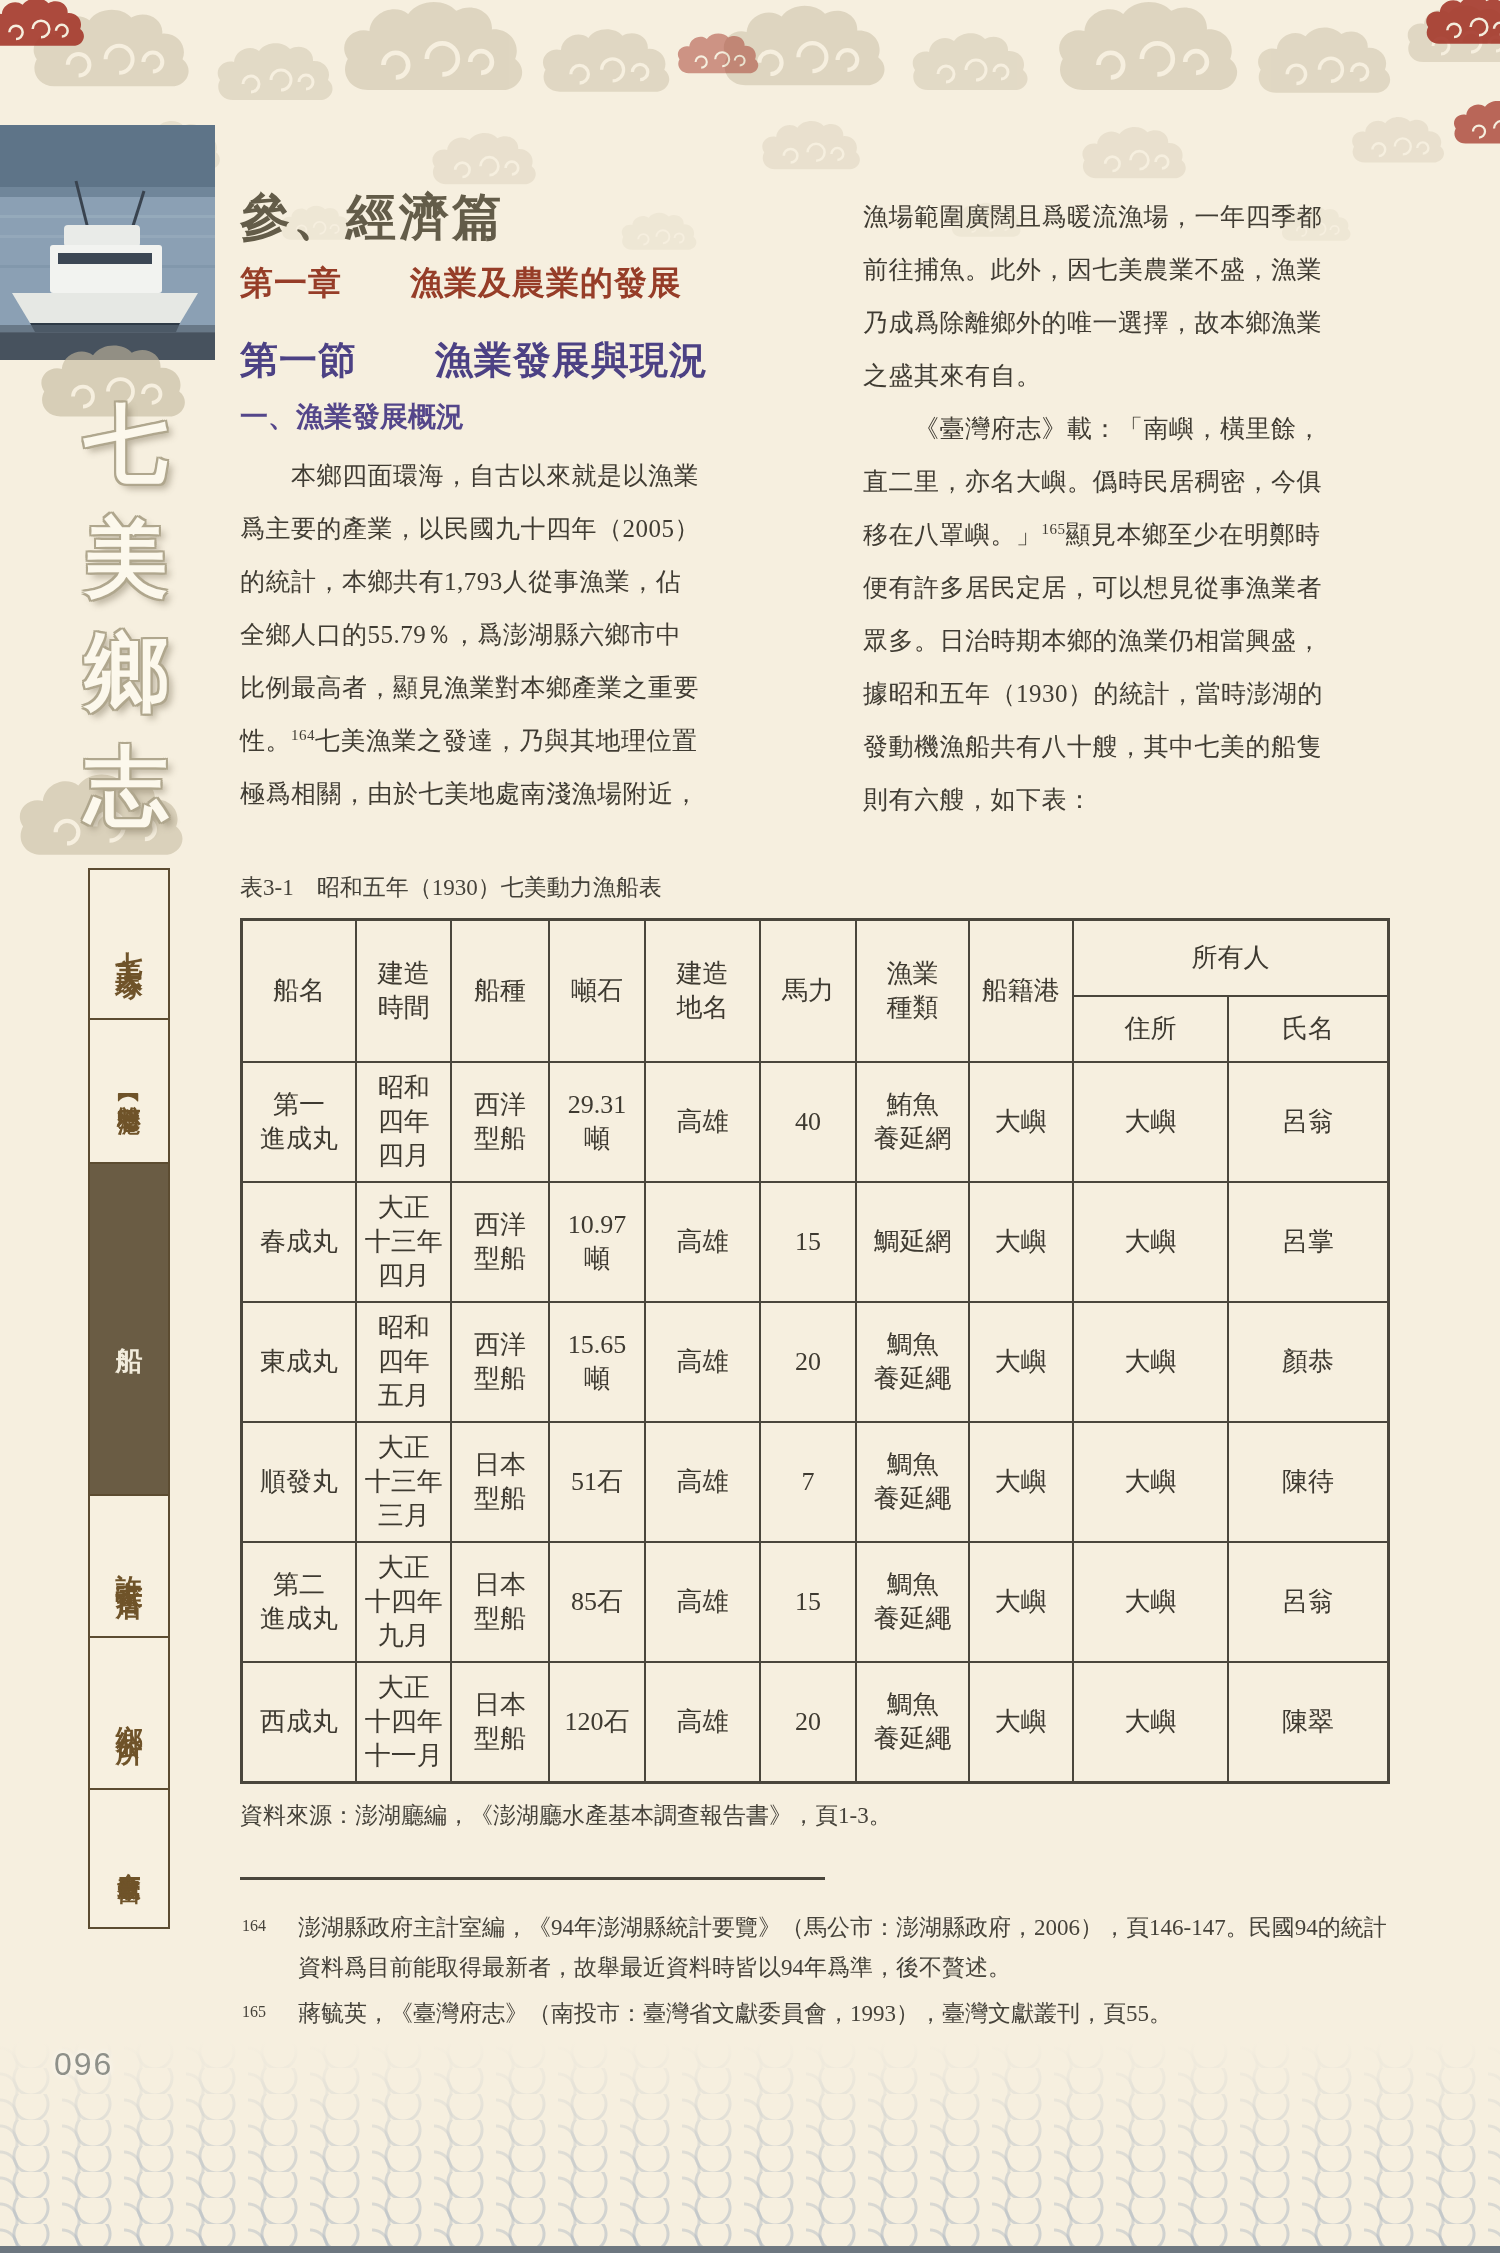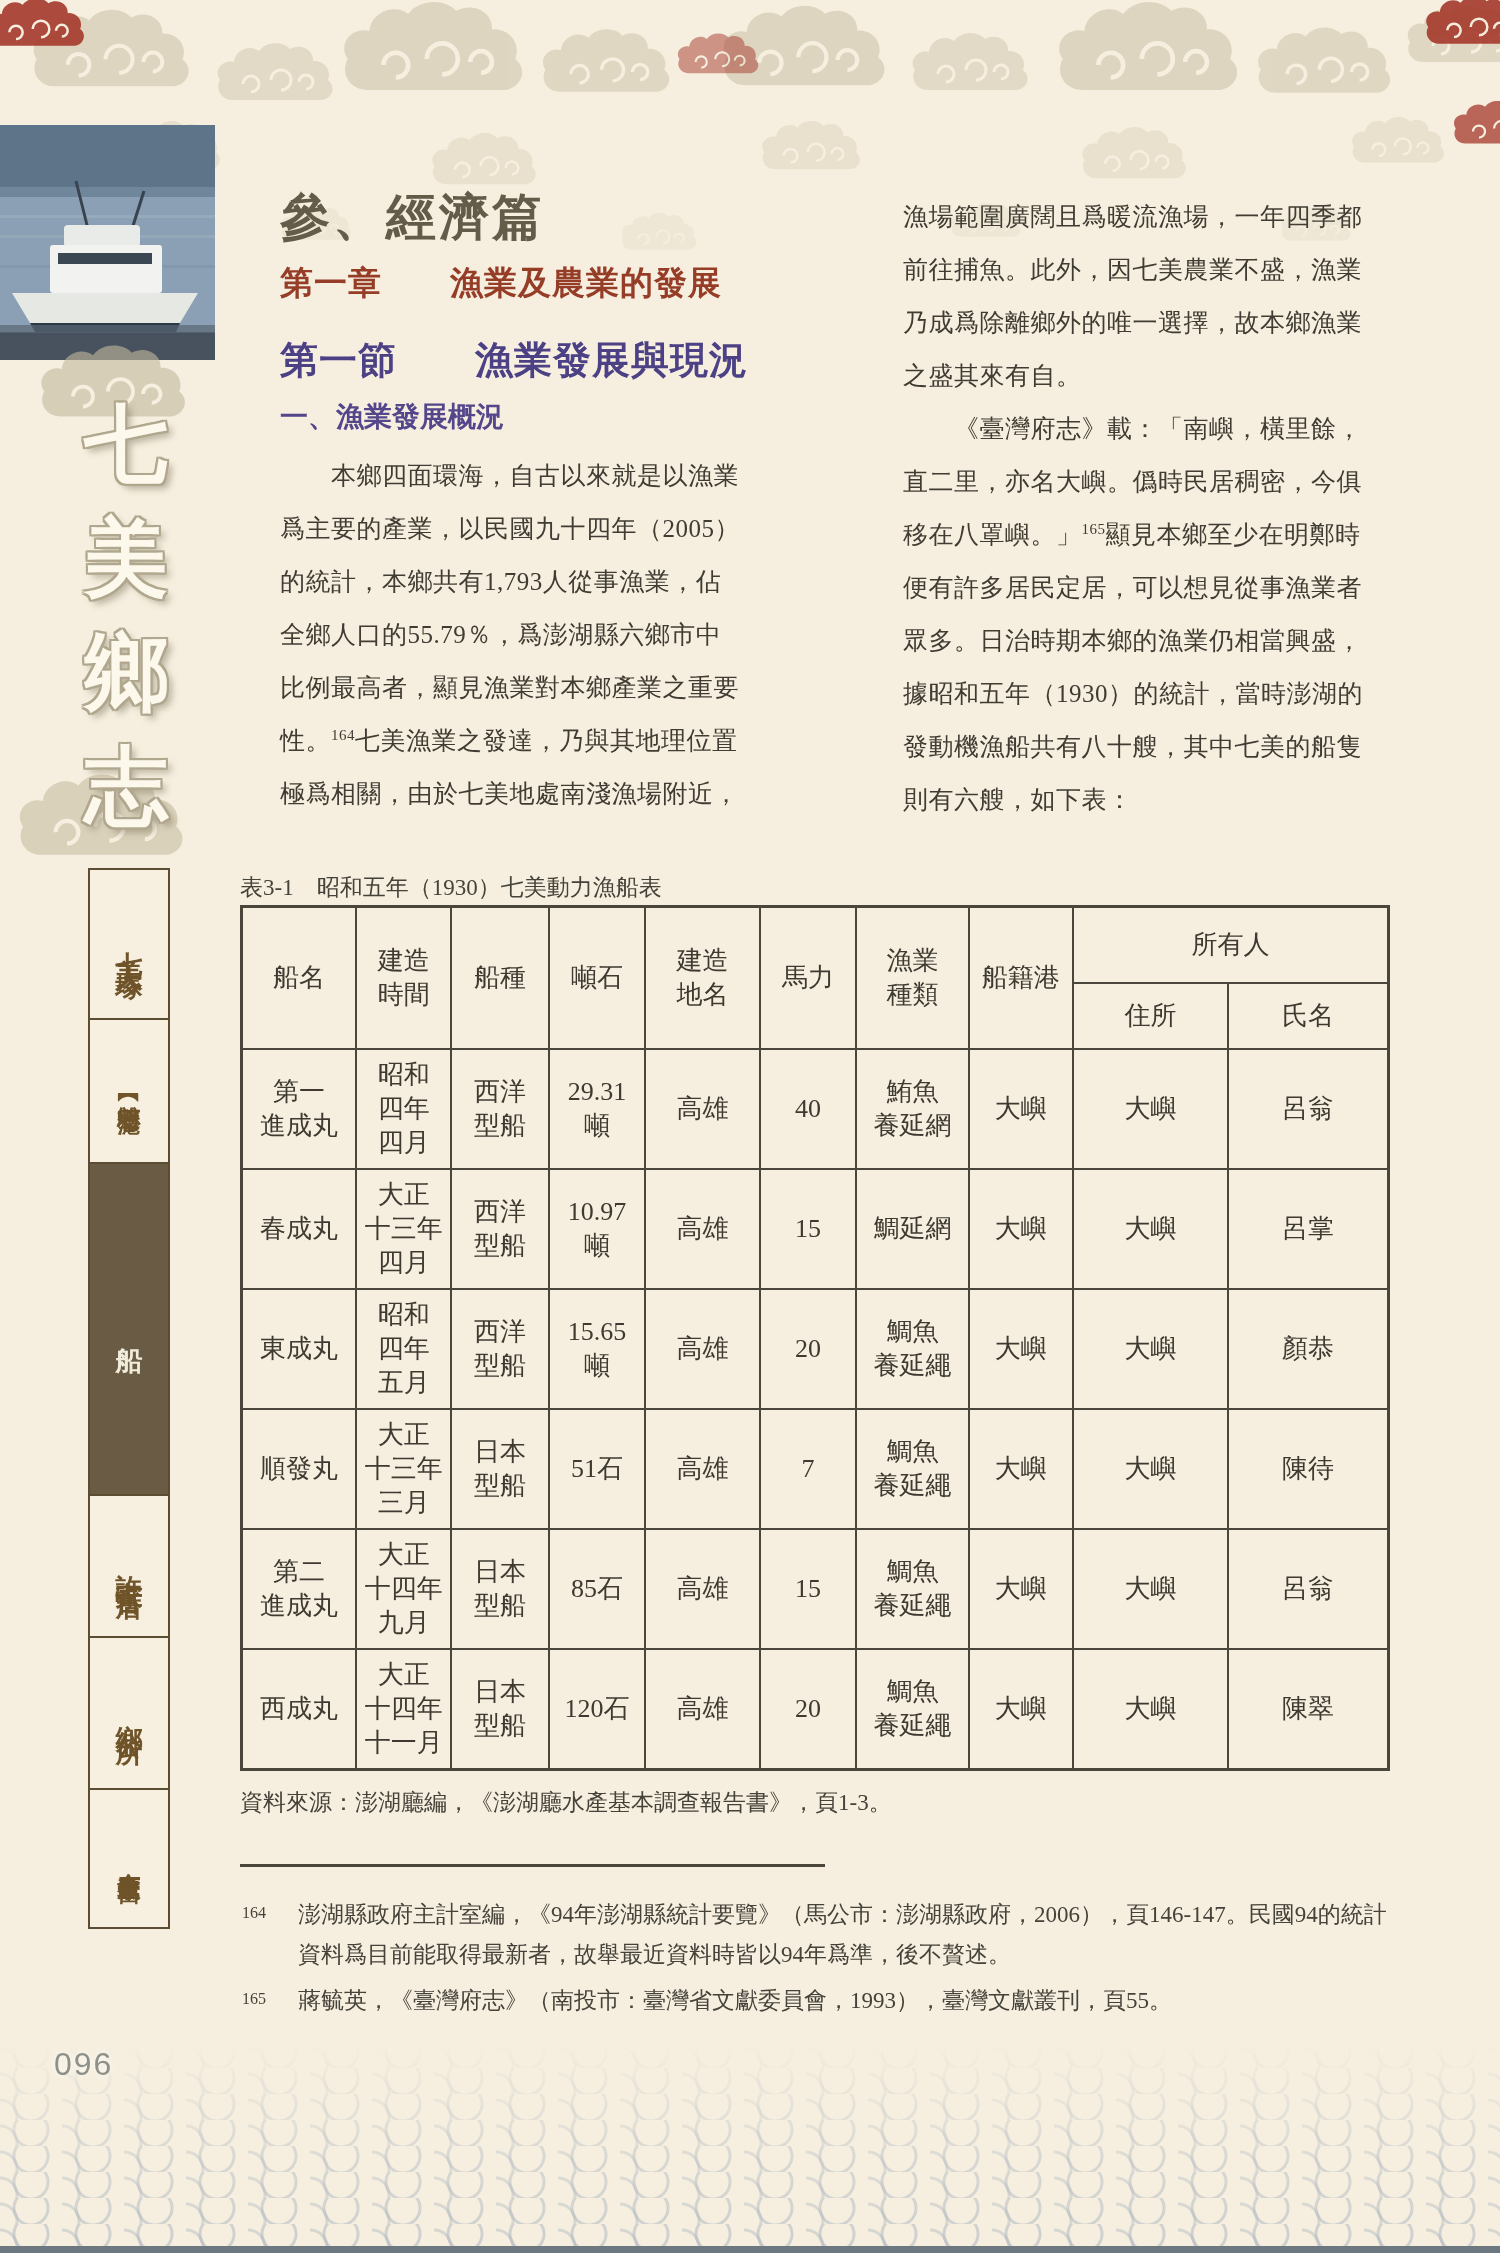--- a/index.html
+++ b/index.html
@@ -29,31 +29,31 @@
   .nav-item span{
     writing-mode:vertical-rl;text-orientation:upright;
     font-size:27px;color:#6f5329;font-weight:700;letter-spacing:7px;
   }
   .nav-item.small span{font-size:23px;letter-spacing:2px;}
   .nav-item.active{background:#6a5c44;}
   .nav-item.active span{color:#f2ecdc;}
   
   .content{position:absolute;left:240px;top:190px;width:1150px;color:#403c33;}
   .columns{display:flex;align-items:flex-start;}
-  .col-left{width:478px;flex:none;margin-left:40px;}
+  .col-left{width:478px;flex:none;}
   .col-right{width:472px;flex:none;margin-left:145px;}
   h1.part{font-size:50px;line-height:55px;font-weight:900;color:#635c49;margin:0 0 16px;letter-spacing:3px;}
   h2.chapter{font-size:33px;line-height:45px;font-weight:700;color:#963d28;margin:0 0 32px;letter-spacing:1px;}
   h3.section{font-size:38px;line-height:45px;font-weight:700;color:#4c4184;margin:0 0 14px;letter-spacing:1px;}
   h4.subsection{font-size:28px;line-height:40px;font-weight:700;color:#54468a;margin:0 0 12px;
     font-family:"Liberation Sans","DejaVu Sans",sans-serif;}
   .tline{font-size:25px;line-height:53px;white-space:nowrap;letter-spacing:.5px;}
   sup.fnref{font-size:15px;line-height:0;}
   
-  .table-caption{margin:46px 0 2px;font-size:23px;color:#45423a;}
+  .table-caption{margin:46px 0 15px;font-size:23px;color:#45423a;}
   table.boats{border-collapse:collapse;width:1150px;table-layout:fixed;border:3px solid #4a463c;}
   table.boats th,table.boats td{
     border:2px solid #4a463c;text-align:center;vertical-align:middle;
     font-size:26px;color:#3e3a31;white-space:pre-line;line-height:34px;
     padding:6px 2px;font-weight:400;
   }
   table.boats thead tr:first-child th{height:62px;}
   table.boats thead tr:last-child th{height:52px;}
   table.boats tbody td{height:106px;}
   .table-source{margin-top:16px;font-size:23px;color:#45423a;}

